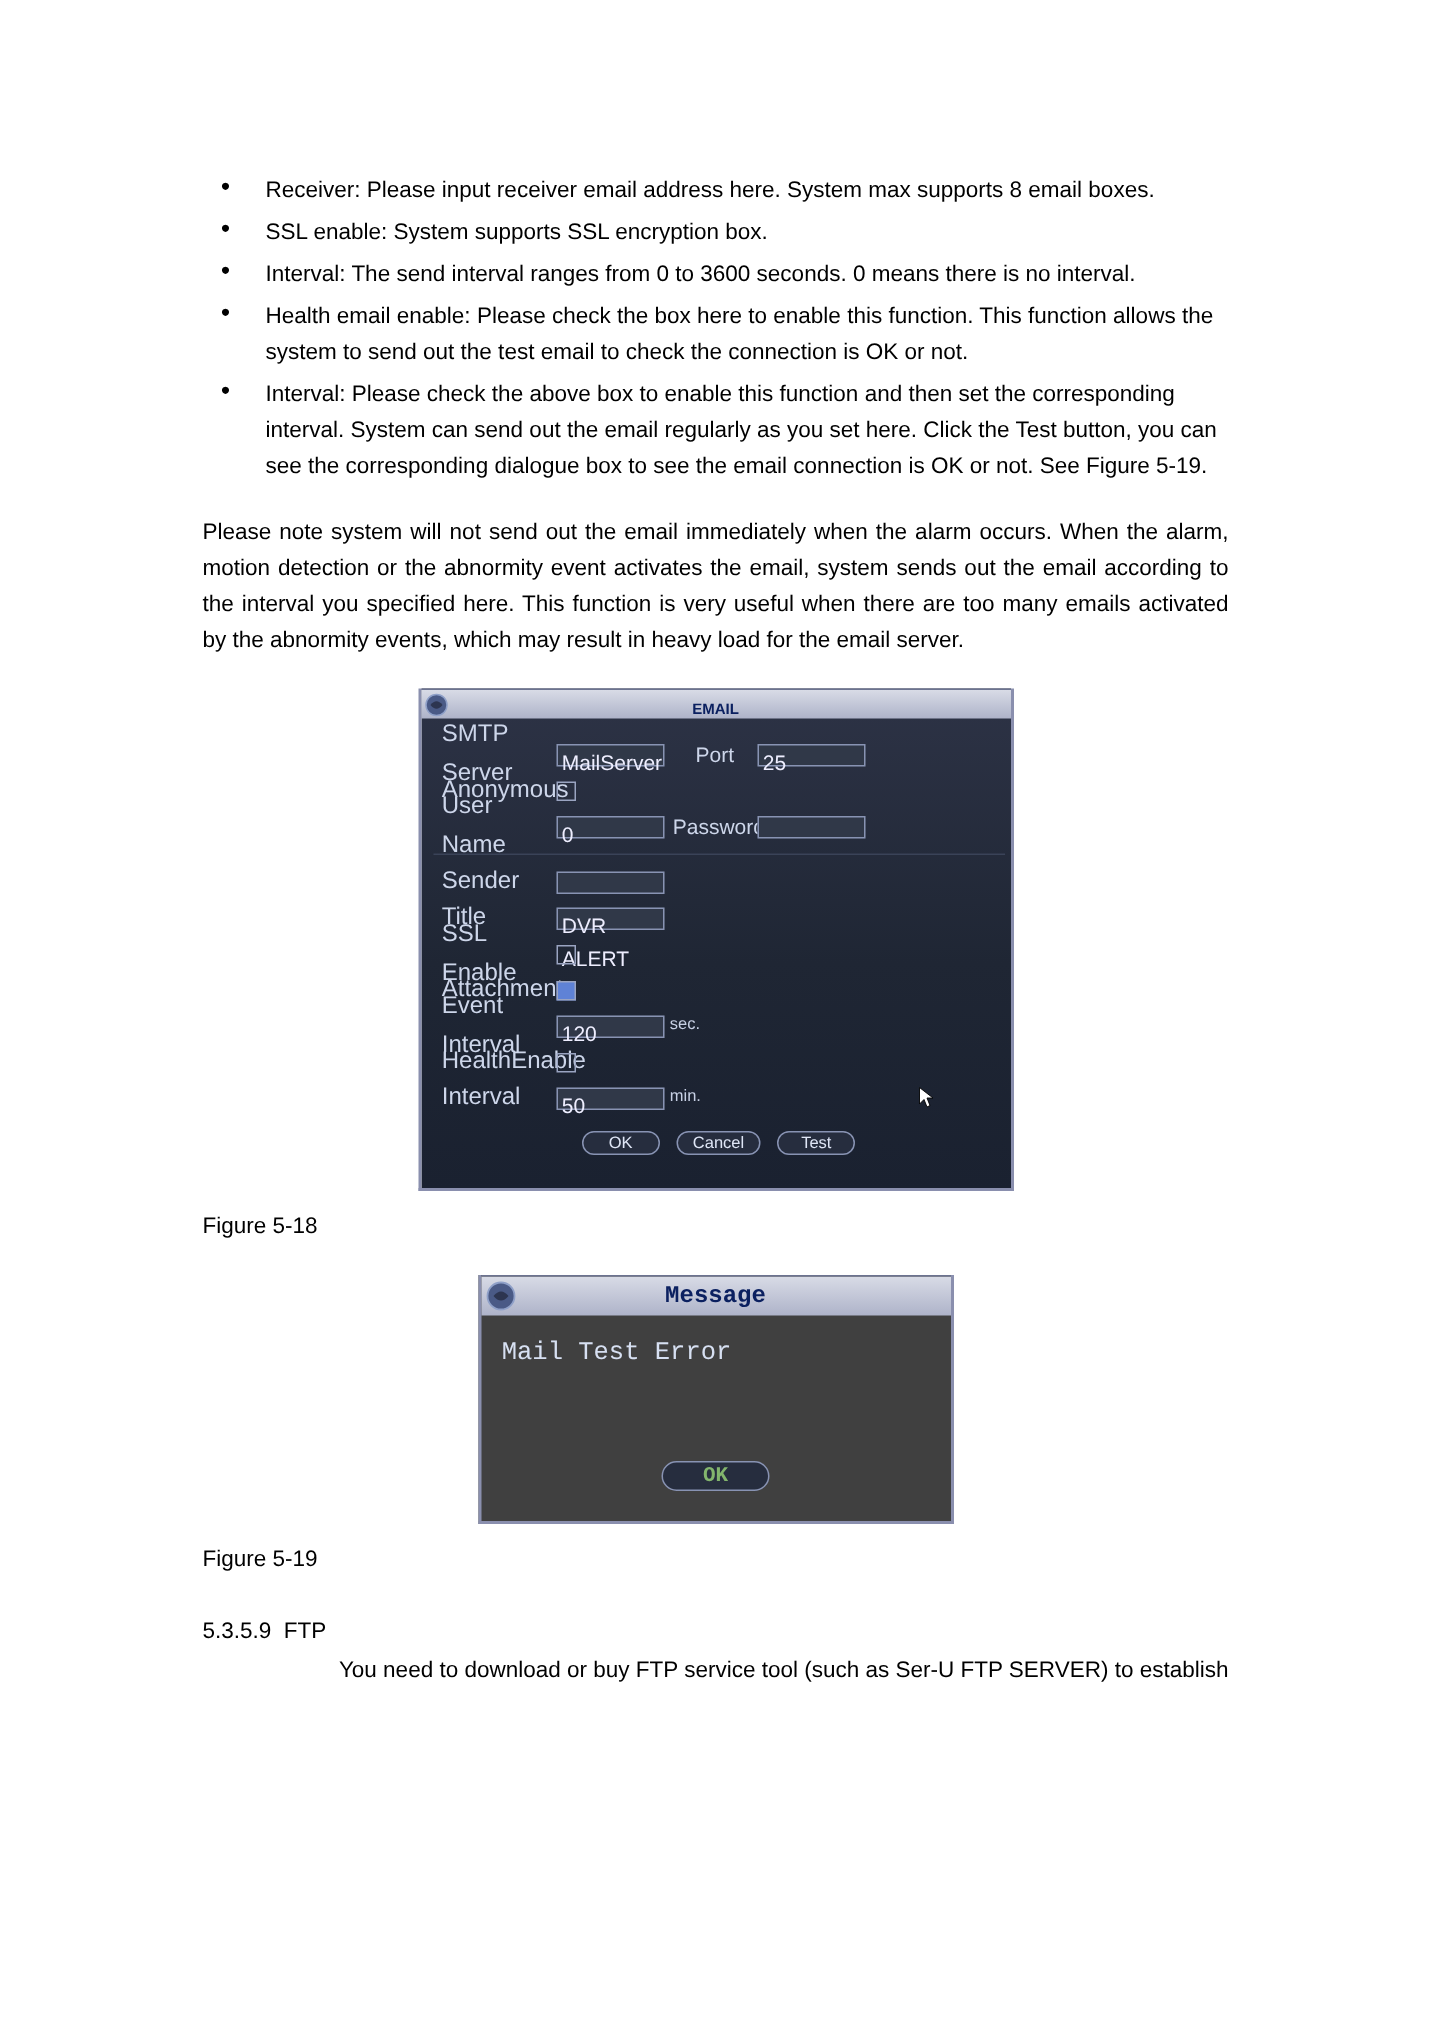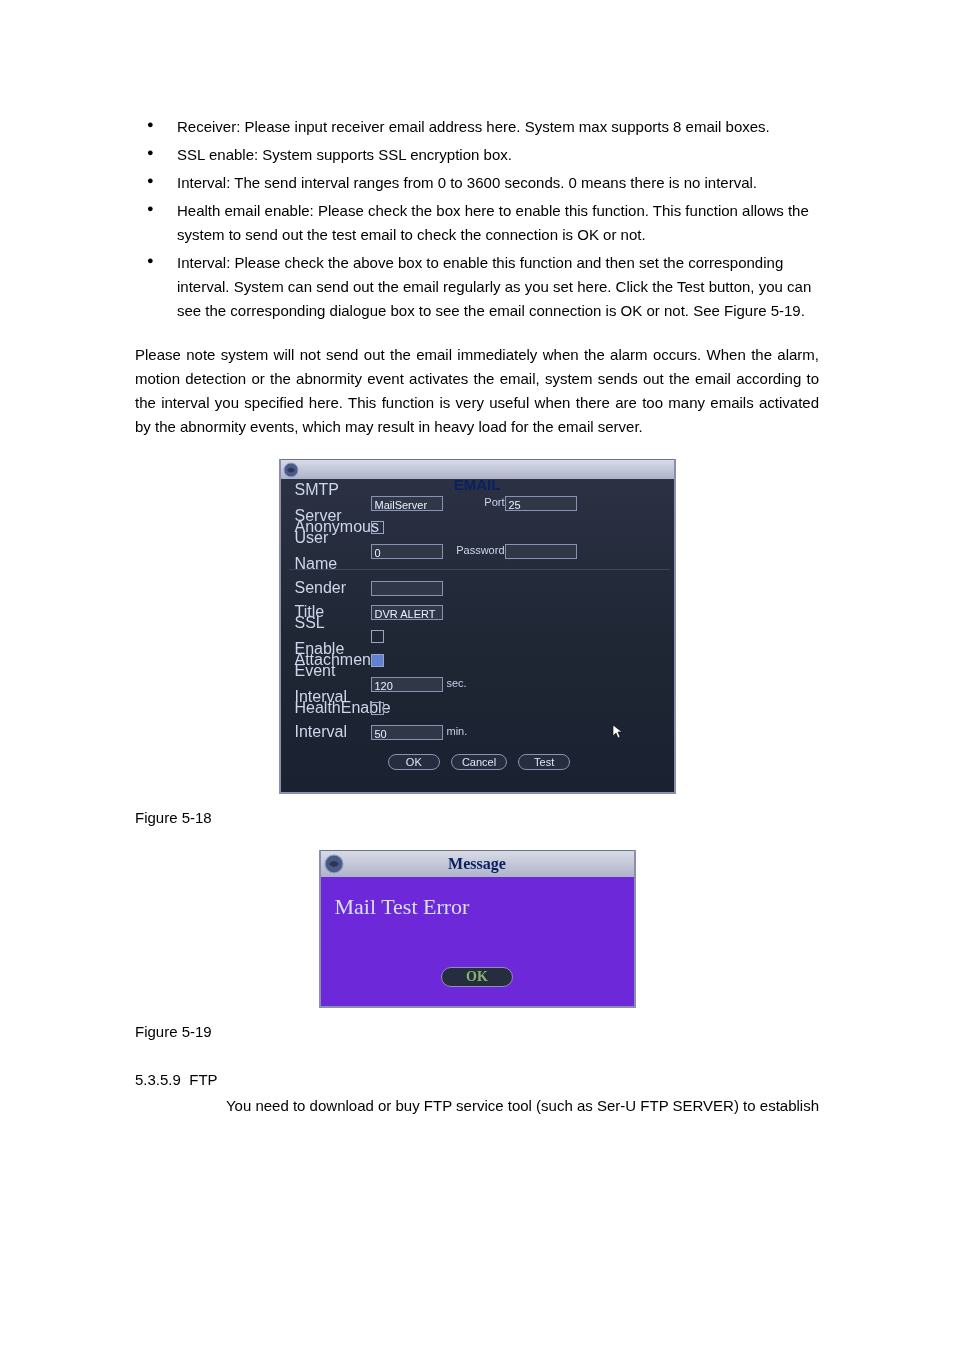--- a/index.html
+++ b/index.html
@@ -8,41 +8,41 @@
 ul.bul>li{position:relative;padding-left:42px;margin-bottom:4px;text-align:left}
 ul.bul>li::before{content:"●";position:absolute;left:12px;top:1px;font-size:11px}
 p.body{margin:20px 0;text-align:justify}
 .figcap{margin:12px 0 20px 0}
 .head359{margin:24px 0 2px 0;font-size:15px}
 .head359 .num{display:inline-block}
 
 .ui1{width:393px;margin:0 auto;border:2px solid #8a8fae;border-top:none;background:linear-gradient(180deg,#2d3346 0%,#1f2634 55%,#1a2130 100%);font-family:Arial,sans-serif}
 .ui1-title{height:19px;background:linear-gradient(180deg,#d8dbe6 0%, #aeb3c9 100%);position:relative;border-top:1px solid #6c7390}
 .ui1-title .icon-slot{position:absolute;left:-1px;top:-1px;width:22px;height:22px;display:flex;align-items:center;justify-content:center}
-.ui1-title .tt{position:absolute;left:0;right:0;top:15px;text-align:center;font-size:15px;color:#0b2060;font-weight:bold;line-height:19px}
+.ui1-title .tt{position:absolute;left:0;right:0;top:4px;text-align:center;font-size:10px;color:#0b2060;font-weight:bold;line-height:19px}
 .ui1-body{padding:14px 10px 16px 14px;color:#d4ddef;font-size:11px}
 .row{display:flex;align-items:center;height:20px;margin-bottom:4px}
 .lab{width:76px;color:#cdd6ea;font-size:16px}
-.lab2{width:56px;text-align:right;color:#cdd6ea;font-size:11px;margin-left:6px}
-.inp{height:15px;background:#303848;border:1px solid #8893b3;padding:0 3px;color:#eef;font-size:11px;box-sizing:border-box}
+.lab2{width:56px;text-align:center;color:#cdd6ea;font-size:14px;margin-left:6px}
+.inp{height:15px;background:#303848;border:1px solid #8893b3;padding:0 3px;color:#eef;font-size:14px;box-sizing:border-box}
 .chk{width:13px;height:13px;border:1px solid #9aa4c1;box-sizing:border-box;display:inline-block;margin-right:4px;position:relative}
 .chk.on{background:#5f82d6}
 .chk.on::after{content:"";position:absolute;left:2px;top:2px;width:7px;height:7px;background:#5f82d6}
 .suffix{color:#c7d0e4;font-size:11px;margin-left:4px}
 .cursor-arrow{margin-left:auto;margin-right:40px;width:12px;height:16px}
 .ui1-bot{text-align:center;padding:8px 0 4px 0}
 .btn{display:inline-block;min-width:52px;height:16px;line-height:14px;border:1px solid #8893b3;border-radius:8px;background:#262d3e;color:#dfe6f6;font-size:11px;text-align:center;padding:0 10px;margin:0 4px;box-sizing:border-box}
 .sep-line{height:0;border-top:1px solid #3a4358;margin:8px -6px 8px -6px}
 
-.ui2{width:313px;margin:0 auto;border:2px solid #8a8fae;border-top:none;background:#6d28d9;font-family:Liberation Serif, serif}
+.ui2{width:313px;margin:0 auto;border:2px solid #8a8fae;border-top:none;background:#404040;font-family:Liberation Mono, monospace}
 .ui2-title{height:26px;background:linear-gradient(180deg,#d8dbe6 0%, #aeb3c9 100%);position:relative;border-top:1px solid #6c7390}
 .ui2-title .icon-slot{position:absolute;left:-1px;top:-1px;width:28px;height:28px;display:flex;align-items:center;justify-content:center}
 .ui2-title .tt{position:absolute;left:0;right:0;top:0;text-align:center;font-size:16px;color:#0b2060;font-weight:bold;line-height:26px}
 .ui2-body{padding:12px 14px 18px 14px}
-.ui2-msg{color:#d7e0f2;font-size:22px;margin-bottom:40px}
+.ui2-msg{color:#d7e0f2;font-size:17px;margin-bottom:56px}
 .ui2-bot{text-align:center}
 .btn2{display:inline-block;min-width:72px;height:20px;line-height:18px;border:1px solid #8893b3;border-radius:10px;background:#262d3e;color:#83b56d;font-size:14px;text-align:center;padding:0 16px;box-sizing:border-box;font-weight:bold}
 svg{display:block}
 </style>
 </head>
 <body>
 <div class="page">
 
 <ul class="bul">
   <li>Receiver: Please input receiver email address here. System max supports 8 email boxes.</li>

